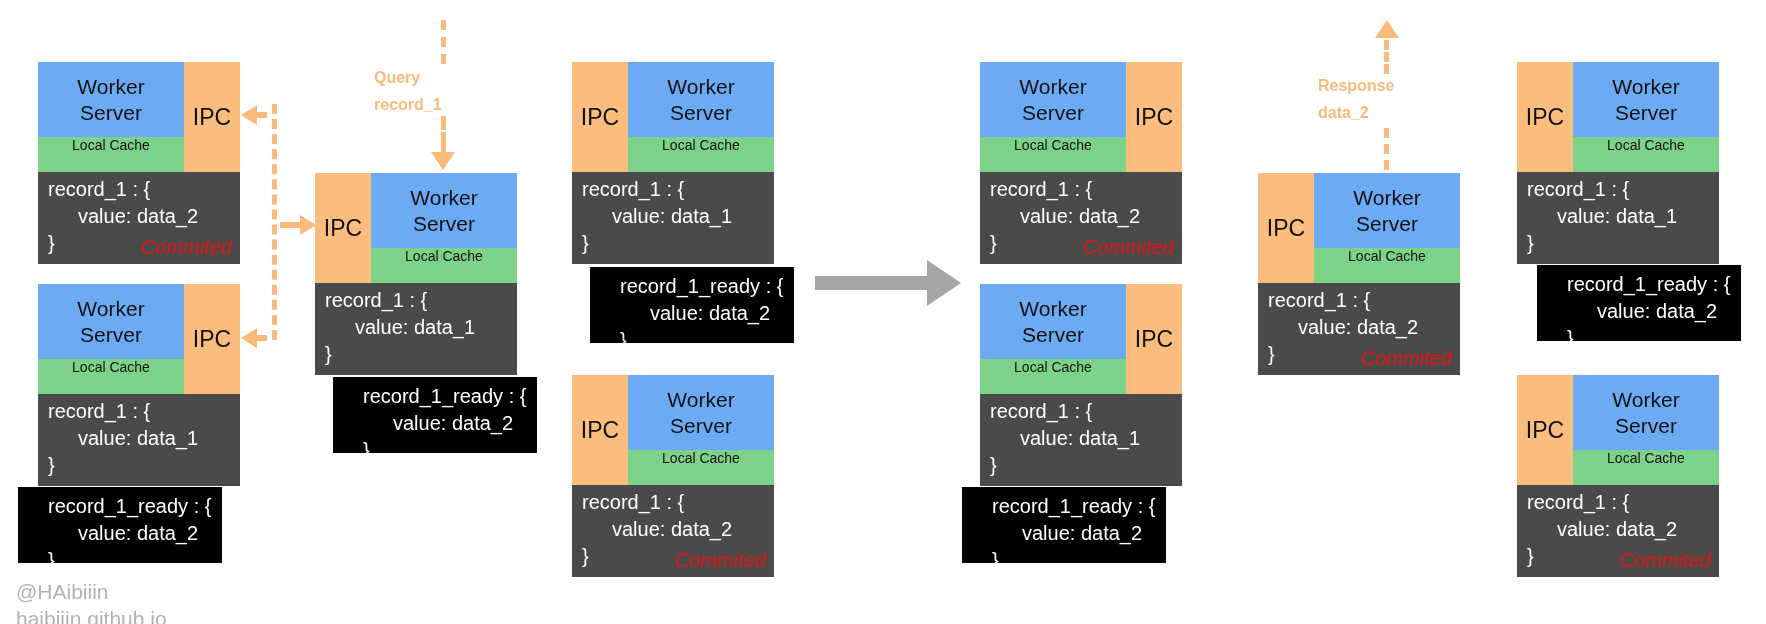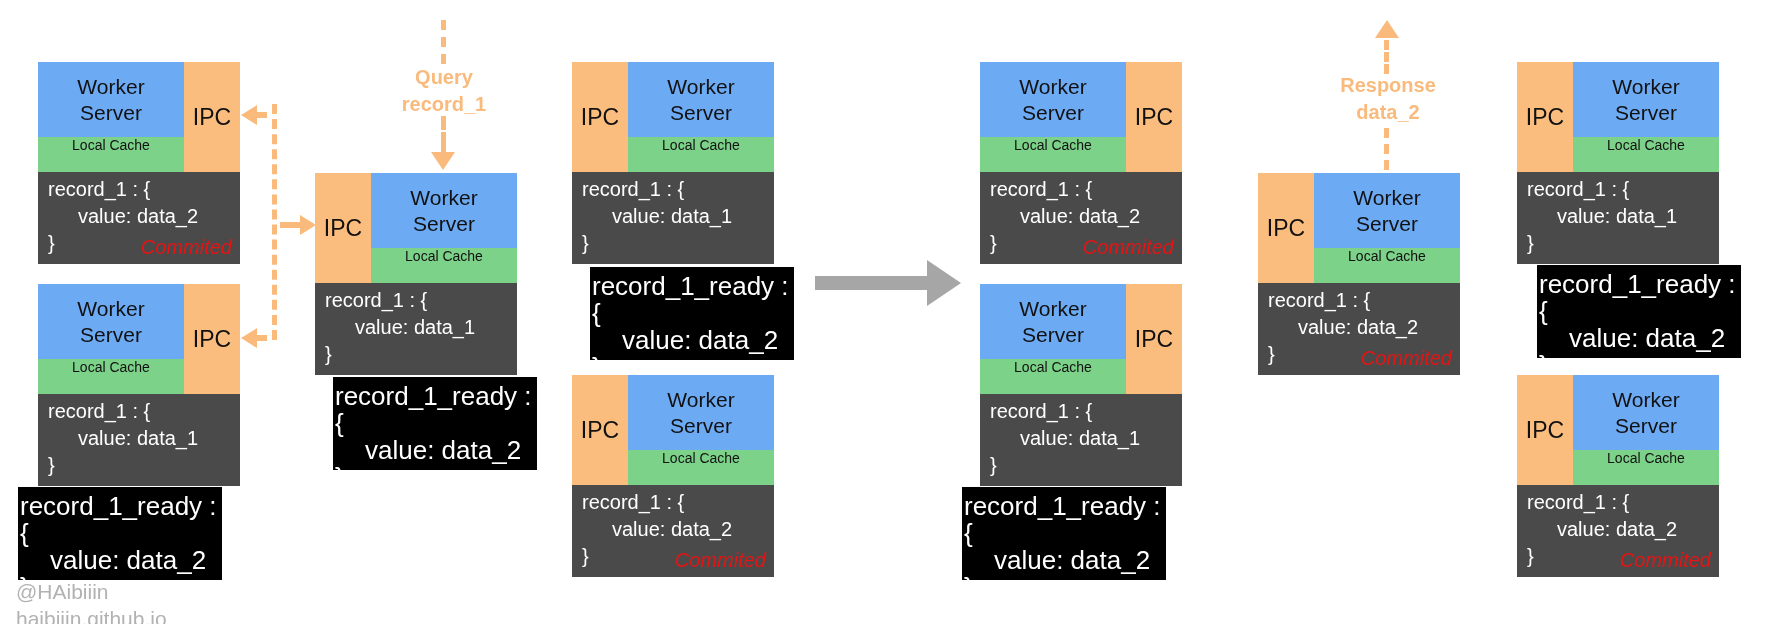--- a/index.html
+++ b/index.html
@@ -29,32 +29,32 @@
   .ipc-left  .worker, .ipc-left .cache { left:56px; }
   .ipc-left  .ipc { left:0; }
   .record {
     position:absolute; top:110px; left:0; width:202px; height:92px;
     background:var(--record-gray); color:#fff; font-size:20px; line-height:27px;
     padding:4px 6px 0 10px; box-sizing:border-box;
   }
   .record .ind, .ready .ind { padding-left:30px; }
   .commited { position:absolute; right:8px; bottom:3px; color:var(--commited-red);font-style:italic; }
   .ready {
-    position:absolute; width:204px; height:93px; background:var(--ready-black);
-    color:#fff; font-size:26px; line-height:27px; padding:6px 0 0 2px; box-sizing:border-box;
+    position:absolute; width:204px; height:76px; background:var(--ready-black);
+    color:#fff; font-size:20px; line-height:27px; padding:6px 0 0 30px; box-sizing:border-box;
   }
   .dash-v { position:absolute; width:0; border-left:5px dashed var(--annotation-orange); }
   .stub   { position:absolute; background:var(--annotation-orange); }
   .tri-left  { position:absolute; width:0; height:0; border-top:10px solid transparent; border-bottom:10px solid transparent; border-right:16px solid var(--annotation-orange); }
   .tri-right { position:absolute; width:0; height:0; border-top:10px solid transparent; border-bottom:10px solid transparent; border-left:16px solid var(--annotation-orange); }
   .tri-down  { position:absolute; width:0; height:0; border-left:12px solid transparent; border-right:12px solid transparent; border-top:18px solid var(--annotation-orange); }
   .tri-up    { position:absolute; width:0; height:0; border-left:12px solid transparent; border-right:12px solid transparent; border-bottom:18px solid var(--annotation-orange); }
   .flow-label {
-    position:absolute; width:140px; text-align:center; font-weight:bold;
-    font-size:20px; line-height:27px; color:var(--annotation-orange);
+    position:absolute; width:140px; text-align:left; font-weight:bold;
+    font-size:16px; line-height:27px; color:var(--annotation-orange);
   }
   .gray-shaft { position:absolute; background:var(--arrow-gray); }
   .tri-right-gray { position:absolute; width:0; height:0; border-top:23px solid transparent; border-bottom:23px solid transparent; border-left:34px solid var(--arrow-gray); }
   .watermark { position:absolute; left:16px; top:566px; font-size:21px; line-height:27px; color:var(--watermark-gray); }
 </style>
 </head>
 <body>
 
 <div id="stage">
 

